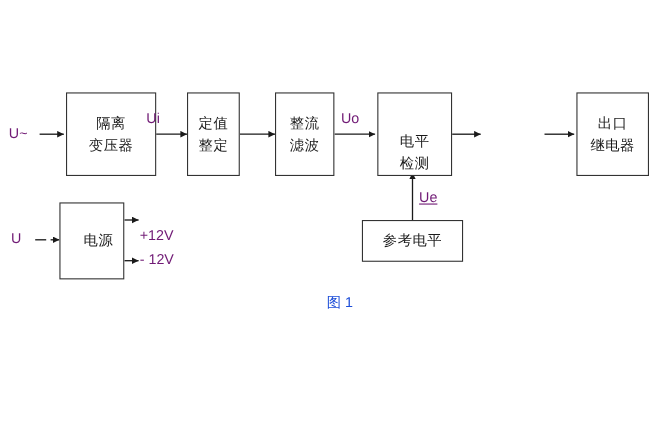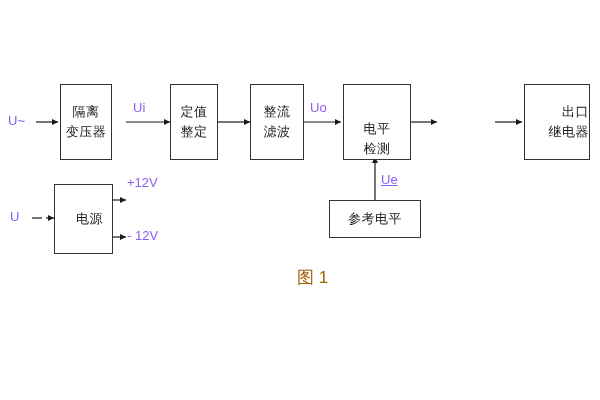--- a/index.html
+++ b/index.html
@@ -30,27 +30,27 @@
     letter-spacing: 0.5px;
   }
   .box span {
     display: block;
     white-space: nowrap;
   }
   .label {
     position: absolute;
     font-size: 13px;
     white-space: nowrap;
-    color: #8b5cf6;
+    color: #701a75;
   }
   .caption {
     position: absolute;
-    font-size: 17px;
+    font-size: 13px;
     white-space: nowrap;
-    color: #a16207;
+    color: #1d4ed8;
   }
   svg.lines {
     position: absolute;
     left: 0;
     top: 0;
     width: 600px;
     height: 400px;
     pointer-events: none;
   }
 </style>
@@ -81,58 +81,58 @@
     <line x1="32" y1="218" x2="42" y2="218" stroke="#1a1a1a" stroke-width="1.2"></line>
     <line x1="46" y1="218" x2="54" y2="218" stroke="#1a1a1a" stroke-width="1.2" marker-end="url(#arrow)"></line>
 
     <line x1="113" y1="200" x2="126" y2="200" stroke="#1a1a1a" stroke-width="1.2" marker-end="url(#arrow)"></line>
 
     <line x1="113" y1="237" x2="126" y2="237" stroke="#1a1a1a" stroke-width="1.2" marker-end="url(#arrow)"></line>
 
     <line x1="375" y1="200" x2="375" y2="157" stroke="#1a1a1a" stroke-width="1.2" marker-end="url(#arrow)"></line>
   </svg>
 
-  <div class="box" style="left:60px; top:84px; width:52px; height:76px;justify-content:center;">
+  <div class="box" style="left:60px; top:84px; width:82px; height:76px;justify-content:center;">
     <span>隔离</span>
     <span>变压器</span>
   </div>
 
   <div class="box" style="left:170px; top:84px; width:48px; height:76px;">
     <span>定值</span>
     <span>整定</span>
   </div>
 
   <div class="box" style="left:250px; top:84px; width:54px; height:76px;">
     <span>整流</span>
     <span>滤波</span>
   </div>
 
   <div class="box" style="left:343px; top:84px; width:68px; height:76px;justify-content:flex-end;">
     <span>电平</span>
     <span>检测</span>
   </div>
 
 
-  <div class="box" style="left:524px; top:84px; width:66px; height:76px;align-items:flex-end;">
+  <div class="box" style="left:524px; top:84px; width:66px; height:76px;">
     <span>出口</span>
     <span>继电器</span>
   </div>
 
   <div class="box" style="left:54px; top:184px; width:59px; height:70px;padding-left:12px;">
     <span>电源</span>
   </div>
 
 
   <div class="box" style="left:329px; top:200px; width:92px; height:38px;">
     <span>参考电平</span>
   </div>
 
   <span class="label" style="left:8px; top:113px;">U~</span>
   <span class="label" style="left:10px; top:209px;">U</span>
   <span class="label" style="left:133px; top:100px;">Ui</span>
   <span class="label" style="left:310px; top:100px;">Uo</span>
   <span class="label" style="left:381px; top:172px;text-decoration:underline;">Ue</span>
-  <span class="label" style="left:127px; top:175px;">+12V</span>
+  <span class="label" style="left:127px; top:206px;">+12V</span>
   <span class="label" style="left:127px; top:228px;text-align:right;">- 12V</span>
 
   <span class="caption" style="left:297px; top:266px;">图 1</span>
 
 </div>
 
 </body></html>

